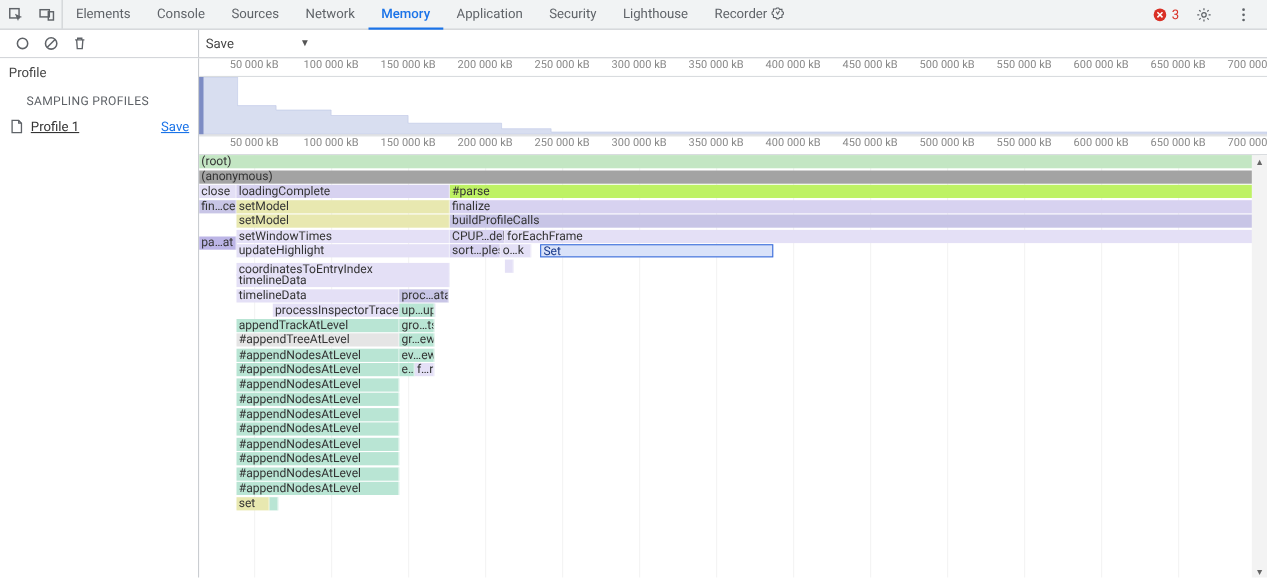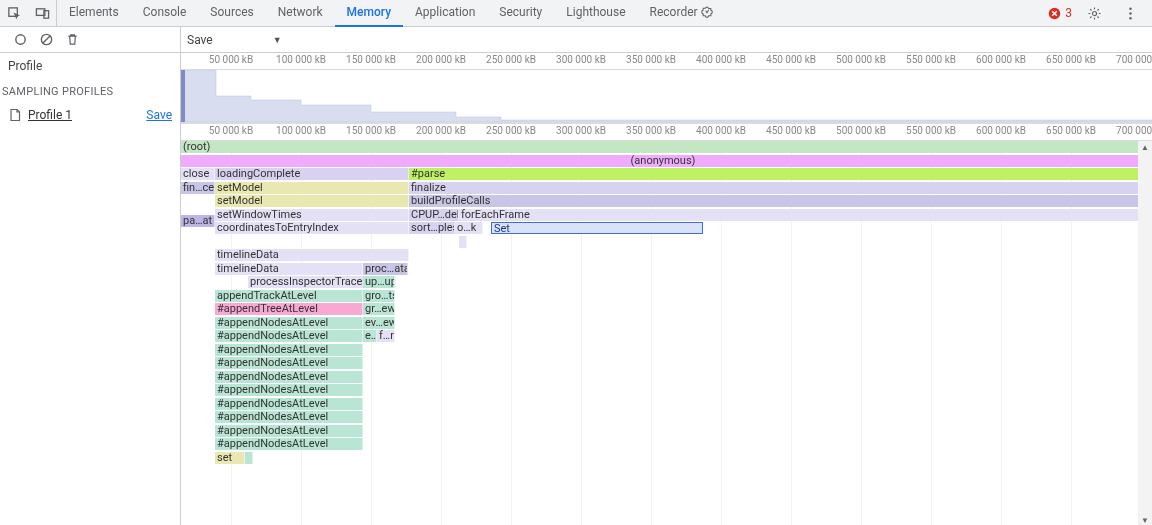--- a/index.html
+++ b/index.html
@@ -42,21 +42,21 @@
     border-right:1px solid var(--border);box-sizing:border-box;}
   .tb-btn{width:24px;height:24px;display:flex;align-items:center;justify-content:center;color:var(--text-dim);}
   .tb-btn svg{width:15px;height:15px;}
   .tb-right{display:flex;align-items:center;padding-left:6px;}
   .view-select{display:flex;align-items:center;gap:60px;color:#444;}
   .view-select .caret{font-size:9px;color:#555;}
   
   .main{display:flex;height:calc(525px - 26px - 25px);}
   .side{width:181px;border-right:1px solid var(--border);box-sizing:border-box;background:#fff;}
   .side-head{padding:6px 8px 6px 8px;color:#444;}
-  .side-sub{padding:6px 2px;color:var(--text-dim);letter-spacing:0.3px;font-size:11px;}
+  .side-sub{padding:6px 24px;color:var(--text-dim);letter-spacing:0.3px;font-size:11px;}
   .profile-row{display:flex;align-items:center;height:22px;padding:0 8px;}
   .profile-row .picon{width:14px;height:14px;margin-right:6px;}
   .profile-row .pname{flex:1;text-decoration:underline;}
   .profile-row .psave{color:#1a73e8;text-decoration:underline;}
   .chart-area{flex:1;display:flex;flex-direction:column;position:relative;}
   
   .ruler{height:16px;position:relative;overflow:hidden;font-size:10px;color:#888;}
   .ruler .tick{position:absolute;top:1px;transform:translateX(-50%);white-space:nowrap;}
   .ruler.top{border-bottom:1px solid var(--light-border);}
   .ruler.bottom{border-top:1px solid var(--light-border);border-bottom:1px solid var(--light-border);}
@@ -227,47 +227,47 @@
           <div class="gl" style="left: 540px;"></div>
           <div class="gl" style="left: 610px;"></div>
           <div class="gl" style="left: 680px;"></div>
           <div class="gl" style="left: 750px;"></div>
           <div class="gl" style="left: 820px;"></div>
           <div class="gl" style="left: 890px;"></div>
           <div class="gl" style="left: 960px;"></div>
         </div>
       <div class="flame" id="flame">
           <div class="bar" style="top: 0px; left: 0px; width: 965px; background: rgb(195, 230, 195);">(root)</div>
-          <div class="bar" style="top: 13.5px; left: 0px; width: 965px; background: #f0abfc; text-align: center;">(anonymous)</div>
+          <div class="bar" style="top: 13.5px; left: 0px; width: 965px; background: #a3a3a3;">(anonymous)</div>
           <div class="bar" style="top: 27px; left: 0px; width: 34px; background: rgb(228, 224, 246);">close</div>
           <div class="bar" style="top: 27px; left: 34px; width: 194px; background: rgb(215, 210, 240);">loadingComplete</div>
           <div class="bar" style="top: 27px; left: 228px; width: 737px; background: #bef264;">#parse</div>
           <div class="bar" style="top: 40.5px; left: 0px; width: 34px; background: rgb(200, 197, 230);">fin…ce</div>
           <div class="bar" style="top: 40.5px; left: 34px; width: 194px; background: rgb(232, 232, 176);">setModel</div>
           <div class="bar" style="top: 40.5px; left: 228px; width: 737px; background: rgb(215, 210, 240);">finalize</div>
           <div class="bar" style="top: 54px; left: 0px; width: 34px; background: rgb(188, 181, 230); margin-top: 20px;">pa…at</div>
           <div class="bar" style="top: 54px; left: 34px; width: 194px; background: rgb(232, 232, 176);">setModel</div>
           <div class="bar" style="top: 54px; left: 228px; width: 737px; background: rgb(200, 197, 230);">buildProfileCalls</div>
           <div class="bar" style="top: 67.5px; left: 34px; width: 194px; background: rgb(228, 224, 246);">setWindowTimes</div>
           <div class="bar" style="top: 67.5px; left: 228px; width: 50px; background: rgb(215, 210, 240);">CPUP…del</div>
           <div class="bar" style="top: 67.5px; left: 278px; width: 687px; background: rgb(228, 224, 246);">forEachFrame</div>
           <div class="bar" style="top: 81px; left: 34px; width: 194px; background: rgb(228, 224, 246);">updateHighlight</div>
           <div class="bar" style="top: 81px; left: 228px; width: 46px; background: rgb(215, 210, 240);">sort…ples</div>
           <div class="bar" style="top: 81px; left: 274px; width: 28px; background: rgb(228, 224, 246);">o…k</div>
           <div class="bar sel" style="top: 81px; left: 310px; width: 212px;">Set</div>
-          <div class="bar" style="top: 81px; left: 34px; width: 194px; background: rgb(228, 224, 246);">coordinatesToEntryIndex</div>
+          <div class="bar" style="top: 98px; left: 34px; width: 194px; background: rgb(228, 224, 246);">coordinatesToEntryIndex</div>
           <div class="bar" style="top: 94.5px; left: 278px; width: 8px; background: rgb(228, 224, 246);"></div>
           <div class="bar" style="top: 108px; left: 34px; width: 194px; background: rgb(228, 224, 246);">timelineData</div>
           <div class="bar" style="top: 121.5px; left: 34px; width: 148px; background: rgb(228, 224, 246);">timelineData</div>
           <div class="bar" style="top: 121.5px; left: 182px; width: 45px; background: rgb(200, 197, 230);">proc…ata</div>
           <div class="bar" style="top: 135px; left: 34px; width: 148px; background: rgb(228, 224, 246); margin-left: 33px;">processInspectorTrace</div>
           <div class="bar" style="top: 135px; left: 182px; width: 32px; background: rgb(185, 229, 212);">up…up</div>
           <div class="bar" style="top: 148.5px; left: 34px; width: 148px; background: rgb(185, 229, 212);">appendTrackAtLevel</div>
           <div class="bar" style="top: 148.5px; left: 182px; width: 32px; background: rgb(185, 229, 212);">gro…ts</div>
-          <div class="bar" style="top: 162px; left: 34px; width: 148px; background: #f9a8d4;">#appendTreeAtLevel</div>
+          <div class="bar" style="top: 162px; left: 34px; width: 148px; background: #e5e5e5;">#appendTreeAtLevel</div>
           <div class="bar" style="top: 162px; left: 182px; width: 32px; background: rgb(185, 229, 212);">gr…ew</div>
           <div class="bar" style="top: 175.5px; left: 34px; width: 148px; background: rgb(185, 229, 212);">#appendNodesAtLevel</div>
           <div class="bar" style="top: 175.5px; left: 182px; width: 32px; background: rgb(185, 229, 212);">ev…ew</div>
           <div class="bar" style="top: 189px; left: 34px; width: 148px; background: rgb(185, 229, 212);">#appendNodesAtLevel</div>
           <div class="bar" style="top: 189px; left: 182px; width: 14px; background: rgb(185, 229, 212);">e…</div>
           <div class="bar" style="top: 189px; left: 196px; width: 18px; background: rgb(228, 224, 246);">f…r</div>
           <div class="bar" style="top: 202.5px; left: 34px; width: 148px; background: rgb(185, 229, 212);">#appendNodesAtLevel</div>
           <div class="bar" style="top: 216px; left: 34px; width: 148px; background: rgb(185, 229, 212);">#appendNodesAtLevel</div>
           <div class="bar" style="top: 229.5px; left: 34px; width: 148px; background: rgb(185, 229, 212);">#appendNodesAtLevel</div>
           <div class="bar" style="top: 243px; left: 34px; width: 148px; background: rgb(185, 229, 212);">#appendNodesAtLevel</div>

